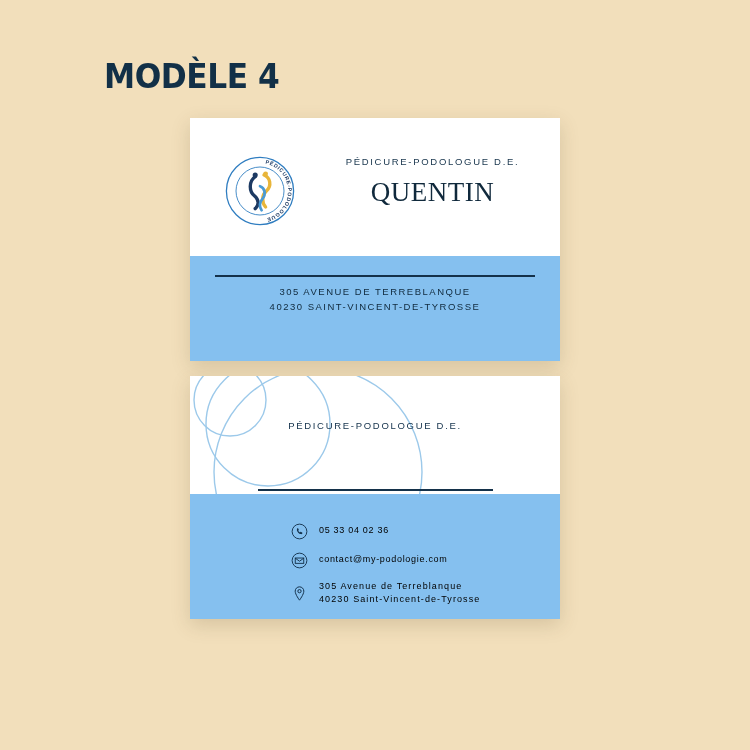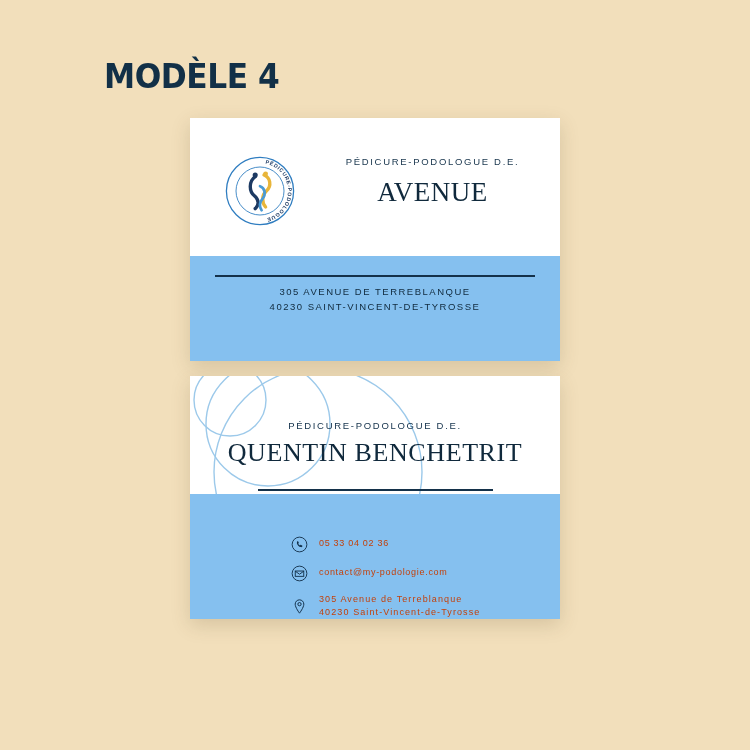--- a/index.html
+++ b/index.html
@@ -161,22 +161,22 @@
     left: 68px;
     top: 113px;
     width: 235px;
     height: 1.5px;
     background: #14314a;
   }
 
   .contact-list {
     position: absolute;
     left: 100px;
-    top: 159px;
-    color: #c2410c;
+    top: 146px;
+    color: #000000;
   }
   .contact-row {
     display: flex;
     align-items: center;
     margin-bottom: 11px;
   }
   .contact-row .ico {
     width: 18px;
     height: 18px;
     margin-right: 11px;
@@ -218,21 +218,21 @@
       <circle cx="57" cy="28.5" r="3" fill="#e8b53a"></circle>
       <text font-family="Liberation Sans, sans-serif" font-size="6.6" font-weight="bold" fill="#1d3a63" letter-spacing="0.9">
         <textPath href="#ringpath" startOffset="28%">PÉDICURE-PODOLOGUE</textPath>
       </text>
     </svg>
   </div>
 
   <div class="front-text">
     <div class="front-profession">PÉDICURE-PODOLOGUE D.E.</div>
     <div class="front-name">
-      <div>AVENUE</div>
+      <div>QUENTIN</div>
     </div>
   </div>
 
   <div class="front-rule"></div>
   <div class="front-address">
     <div>305 AVENUE DE TERREBLANQUE</div>
     <div>40230 SAINT-VINCENT-DE-TYROSSE</div>
   </div>
 </div>
 
@@ -241,21 +241,20 @@
     <svg class="deco" viewBox="0 0 370 118">
       <circle cx="78" cy="48" r="62" fill="none" stroke="#9cc9ea" stroke-width="1.4"></circle>
       <circle cx="128" cy="96" r="104" fill="none" stroke="#9cc9ea" stroke-width="1.4"></circle>
       <circle cx="40" cy="24" r="36" fill="none" stroke="#9cc9ea" stroke-width="1.4"></circle>
     </svg>
   </div>
   <div class="blue-zone"></div>
 
   <div class="back-text">
     <div class="back-profession">PÉDICURE-PODOLOGUE D.E.</div>
-    <div class="back-name">QUENTIN BENCHETRIT</div>
   </div>
   <div class="back-rule"></div>
 
   <div class="contact-list">
     <div class="contact-row">
       <span class="ico">
         <svg width="17" height="17" viewBox="0 0 24 24">
           <circle cx="12" cy="12" r="10.4" fill="none" stroke="#12304a" stroke-width="1.3"></circle>
           <path d="M8.6 7.6c.6-.5 1.3-.3 1.6.3l.7 1.3c.2.4.1.8-.2 1.1l-.5.5c.5 1.1 1.4 2 2.5 2.5l.5-.5c.3-.3.7-.4 1.1-.2l1.3.7c.6.3.8 1 .3 1.6-.5.6-1.3 1-2.1.8-2.6-.5-5-2.9-5.5-5.5-.1-.8.2-1.6.3-2.6z" fill="#12304a"></path>
         </svg>

